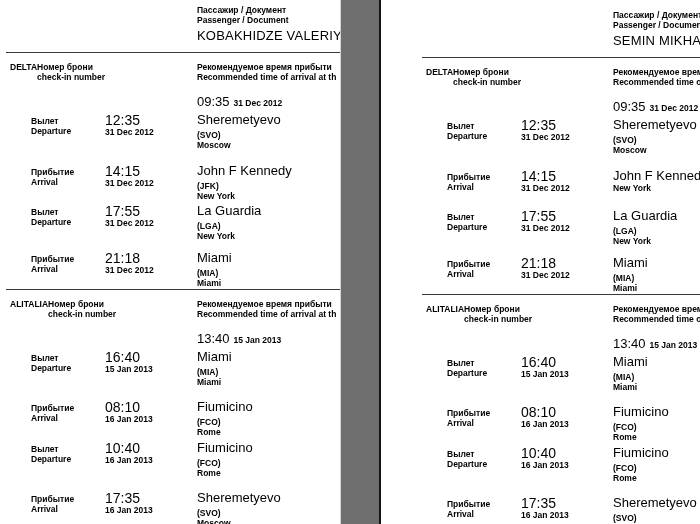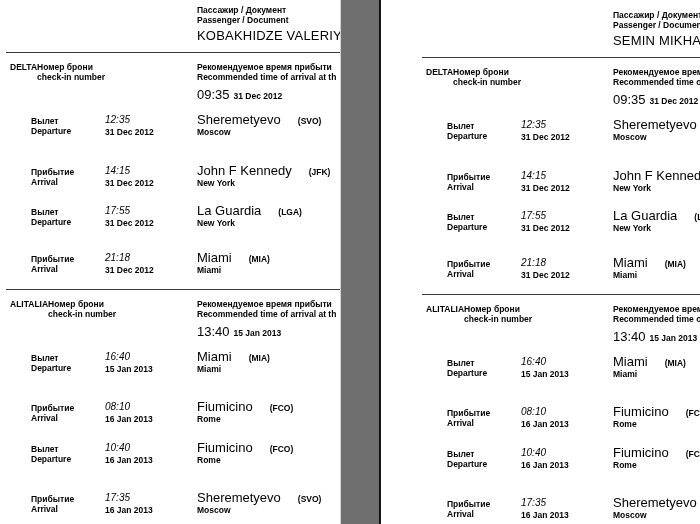--- a/index.html
+++ b/index.html
@@ -4,27 +4,27 @@
 <style>
   html,body{margin:0;padding:0;background:#fff;}
   .viewport{
     position:relative;width:700px;height:524px;overflow:hidden;background:#ffffff;
     font-family:"Liberation Sans","DejaVu Sans",sans-serif;color:#000;
   }
   .page{position:absolute;width:376px;height:524px;overflow:hidden;background:#fff;}
   .blk{position:absolute;}
   .sm{font-size:8.5px;font-weight:bold;line-height:10px;white-space:nowrap;}
   .name{font-size:13px;font-weight:400;line-height:15px;margin-top:3px;white-space:nowrap;letter-spacing:.2px;}
-  .bigtime{font-size:10px;font-weight:400;line-height:14px;white-space:nowrap;font-style:italic;}
+  .bigtime{font-size:14px;font-weight:400;line-height:14px;white-space:nowrap;}
   .midtime{font-size:13px;font-weight:400;line-height:14px;white-space:nowrap;}
   .ap{font-size:13px;font-weight:400;line-height:14px;white-space:nowrap;}
   .rule{position:absolute;left:41px;width:335px;height:1px;background:#3a3a3a;}
   .hdr-row{display:flex;}
-  .timeline{display:flex;align-items:baseline;gap:4px;margin-top:6px;white-space:nowrap;}
-  .apline{display:flex;align-items:baseline;gap:17px;white-space:nowrap;}
+  .timeline{display:flex;align-items:baseline;gap:4px;margin-top:13px;white-space:nowrap;}
+  .apline{display:flex;align-items:baseline;gap:3px;white-space:nowrap;flex-direction:column;}
   .gap-bar{position:absolute;left:340px;top:0;width:38px;height:524px;background:#6f6f6f;
     border-left:1px solid #d4d4d4;border-right:2px solid #141414;}
 </style>
 </head>
 <body>
 
 <div class="viewport">
   <div class="page" id="page-0" style="left:-35px;top:0;">
   <div class="blk" style="left:232px;top:5px;">
     <div class="sm">Пассажир / Документ</div>

